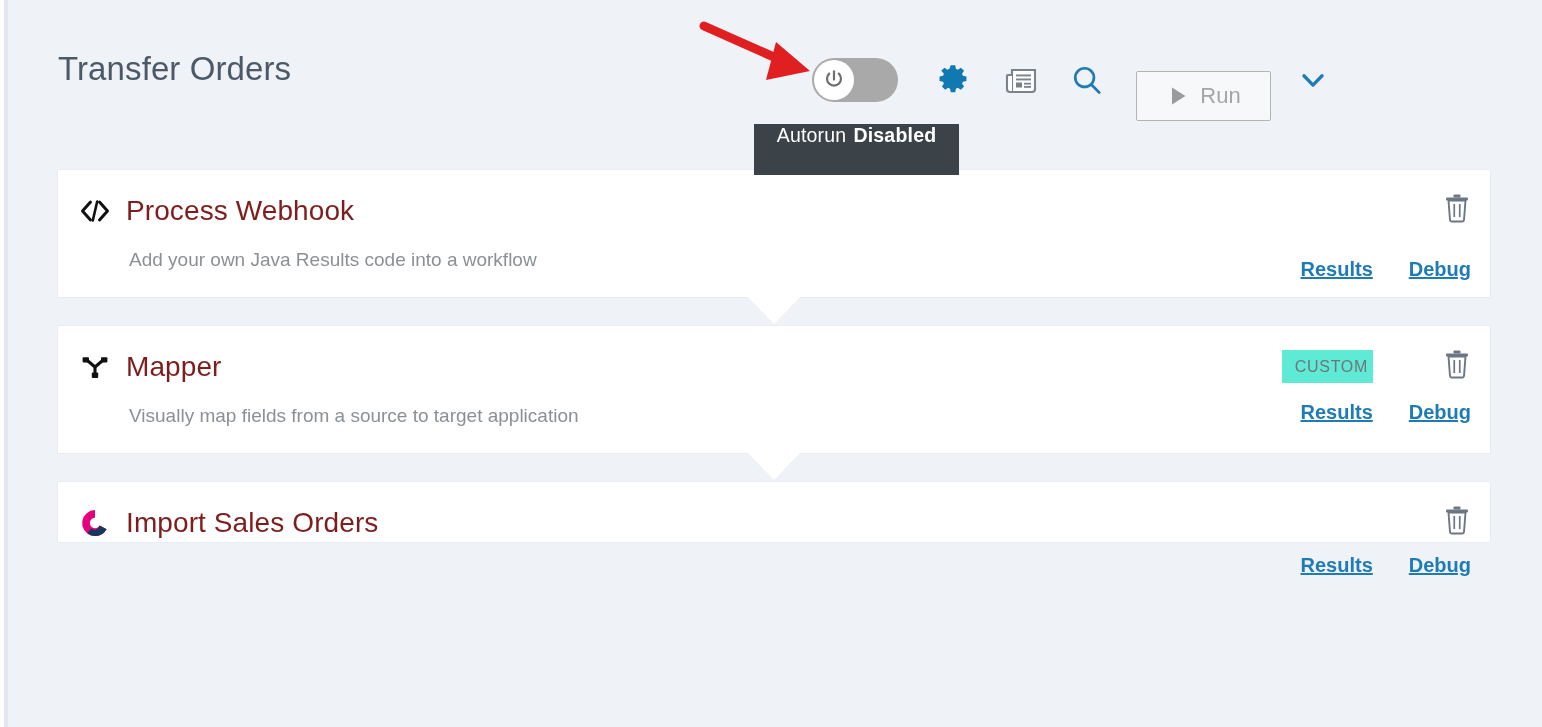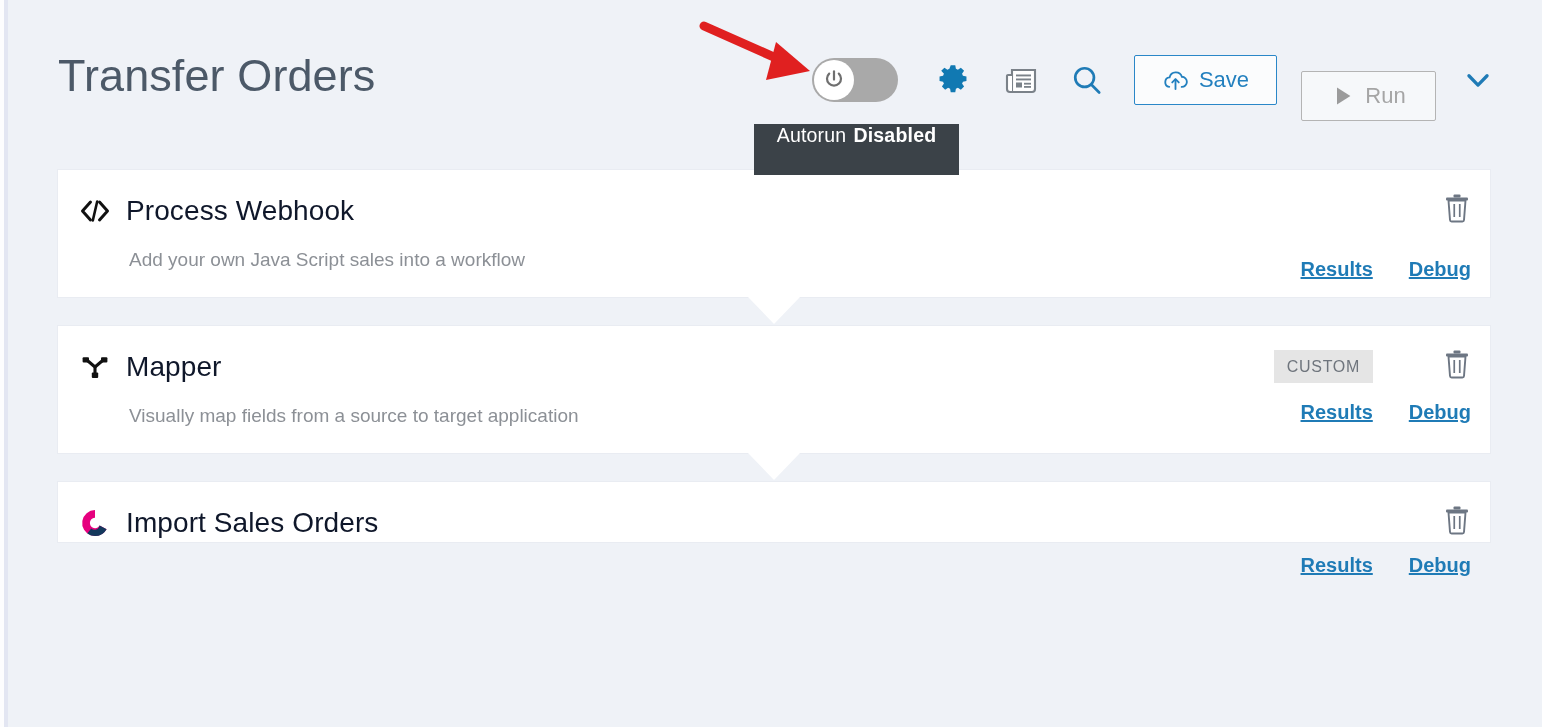--- a/index.html
+++ b/index.html
@@ -35,21 +35,21 @@
   
   .header {
     position: absolute;
     left: 8px; top: 0;
     width: 1534px;
     height: 152px;
   }
   .page-title {
     position: absolute;
     left: 50px; top: 50px;
-    font-size: 45px;
+    font-size: 33px;
     font-weight: 400;
     color: #4c5968;
     letter-spacing: .1px;
     white-space: nowrap;
   }
   .toolbar {
     position: absolute;
     left: 804px; top: 48px;
     display: flex;
     align-items: center;
@@ -172,21 +172,21 @@
     padding: 22px 0 0 20px;
     height: 60px;
   }
   .card-icon {
     width: 34px; height: 34px;
     display: flex; align-items: center; justify-content: center;
     flex: 0 0 auto;
   }
   .card-title {
     font-size: 28px;
-    color: #0f172a;
+    color: #7f1d1d;
     font-weight: 400;
     letter-spacing: .1px;
     white-space: nowrap;
   }
   .card-desc {
     font-size: 19px;
     color: #8c9096;
     line-height: 1.52;
     padding-left: 71px;
     padding-top: 16px;
@@ -196,25 +196,25 @@
   }
   .card-right {
     flex: 0 0 auto;
     width: 300px;
     position: relative;
     align-self: stretch;
   }
   .badge {
     position: absolute;
     right: 117px; top: 24px;
-    background: #e5e5e5;
+    background: #5eead4;
     color: #6f757d;
     font-size: 16px;
     letter-spacing: .7px;
-    padding: 8px 13px 7px 13px;
+    padding: 8px 5px 7px 13px;
     white-space: nowrap;
   }
   .trash {
     position: absolute;
     right: 19px; top: 23px;
     width: 28px; height: 30px;
     cursor: pointer;
   }
   .links {
     position: absolute;
@@ -278,28 +278,20 @@
         </svg>
       </div>
 
       <div class="icon-btn search-wrap">
         <svg width="34" height="34" viewBox="0 0 24 24">
           <circle cx="10.3" cy="10.3" r="6.6" fill="none" stroke="#1f7bb6" stroke-width="1.9"></circle>
           <path d="M15.2 15.4 L20.6 20.8" stroke="#1f7bb6" stroke-width="1.9" stroke-linecap="round"></path>
         </svg>
       </div>
 
-      <div class="btn btn-save">
-        <svg width="27" height="24" viewBox="0 0 28 24">
-          <path d="M7.5 19.2 A5 5 0 0 1 7.9 9.3 A6.6 6.6 0 0 1 20.6 8.6 A4.9 4.9 0 0 1 20.4 19.2" fill="none" stroke="#2380bf" stroke-width="1.9" stroke-linecap="round"></path>
-          <path d="M14 21.4 L14 11.4" stroke="#2380bf" stroke-width="1.9" stroke-linecap="round"></path>
-          <path d="M10.6 14.5 L14 11.1 L17.4 14.5" fill="none" stroke="#2380bf" stroke-width="1.9" stroke-linecap="round" stroke-linejoin="round"></path>
-        </svg>
-        <span>Save</span>
-      </div>
 
       <div class="btn btn-run">
         <svg width="24" height="24" viewBox="0 0 24 24">
           <path d="M6 3.6 L19.4 12 L6 20.4 Z" fill="#9b9b9b"></path>
         </svg>
         <span>Run</span>
       </div>
 
       <div class="icon-btn chev-wrap">
         <svg width="34" height="34" viewBox="0 0 24 24">
@@ -327,21 +319,21 @@
           <div class="card-head">
             <span class="card-icon">
               <svg width="32" height="26" viewBox="0 0 32 26">
                 <path d="M11.5 4 L3.5 13 L11.5 22" fill="none" stroke="#111111" stroke-width="3" stroke-linecap="round" stroke-linejoin="round"></path>
                 <path d="M20.5 4 L28.5 13 L20.5 22" fill="none" stroke="#111111" stroke-width="3" stroke-linecap="round" stroke-linejoin="round"></path>
                 <path d="M18.2 3.5 L13.8 22.5" stroke="#111111" stroke-width="2.6" stroke-linecap="round"></path>
               </svg>
             </span>
             <span class="card-title">Process Webhook</span>
           </div>
-          <div class="card-desc">Add your own Java Script sales into a workflow</div>
+          <div class="card-desc">Add your own Java Results code into a workflow</div>
         </div>
         <div class="card-right">
           <span class="trash">
             <svg width="28" height="30" viewBox="0 0 28 30">
               <path d="M5.5 7.5 H22.5 L21 27 a1.6 1.6 0 0 1 -1.6 1.5 H8.6 A1.6 1.6 0 0 1 7 27 Z" fill="#ffffff" stroke="#6d7683" stroke-width="1.9" stroke-linejoin="round"></path>
               <rect x="3" y="4.6" width="22" height="2.9" rx="1" fill="#6d7683"></rect>
               <rect x="10.5" y="1.4" width="7" height="3.2" rx="1" fill="#6d7683"></rect>
               <rect x="10.4" y="11" width="1.7" height="13" fill="#6d7683"></rect>
               <rect x="15.9" y="11" width="1.7" height="13" fill="#6d7683"></rect>
             </svg>

